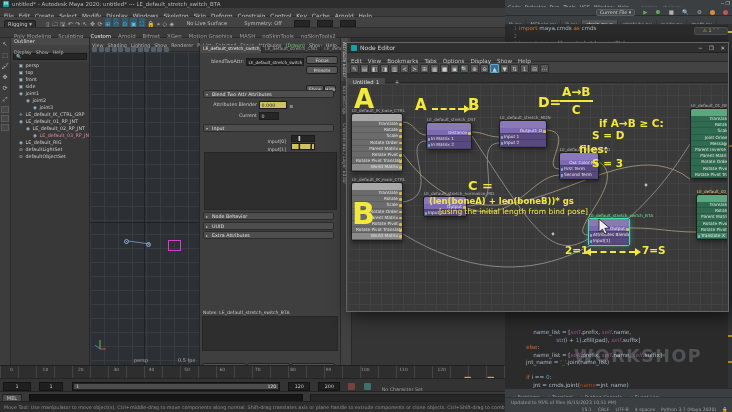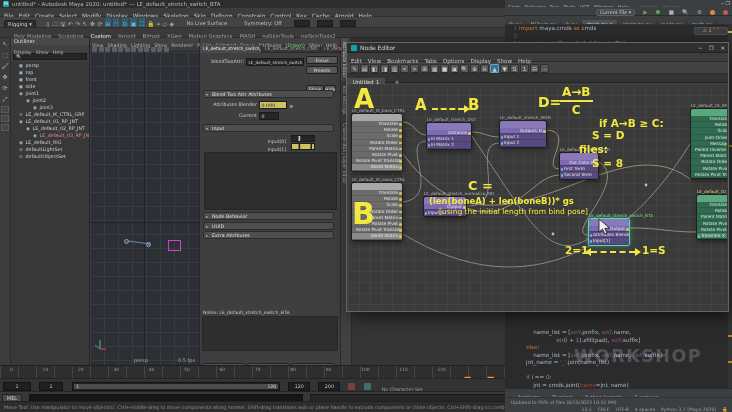--- a/index.html
+++ b/index.html
@@ -661,28 +661,28 @@
     <div class="arrow-dash" style="left:84px;top:24px;width:32px;"></div>
     <div class="ann" style="left:120px;top:12px;font-size:15px;">B</div>
     <div class="ann" style="left:190px;top:10px;font-size:14px;">D=</div>
     <div class="ann" id="frac" style="left:212px;top:1px;font-size:12px;">
       <span class="top">A→B</span>
       <span class="bot">C</span>
     </div>
     <div class="ann" style="left:227px;top:33px;font-size:10.5px;padding-left:24px;">if A→B ≥ C:</div>
     <div class="ann" style="left:244px;top:45px;font-size:10.5px;">S = D</div>
     <div class="ann" style="left:231px;top:59px;font-size:10.5px;">files:</div>
-    <div class="ann" style="left:244px;top:73px;font-size:10.5px;">S = 8</div>
+    <div class="ann" style="left:244px;top:73px;font-size:10.5px;">S = 3</div>
     <div class="ann" style="left:120px;top:94px;font-size:13px;">C =</div>
     <div class="ann" style="left:81px;top:112px;font-size:8.5px;">(len(boneA) + len(boneB))* gs</div>
     <div class="ann" style="left:91px;top:123px;font-size:7.5px;font-weight:normal;">[using the initial length from bind pose]</div>
     <div class="ann" style="left:4px;top:112px;font-size:30px;">B</div>
     <div class="ann" style="left:217px;top:160px;font-size:10.5px;">2=1</div>
     <div class="arrow-dash" id="map-arrow" style="left:243px;top:167px;width:44px;"></div>
-    <div class="ann" style="left:294px;top:160px;font-size:10.5px;">1=S</div>
+    <div class="ann" style="left:294px;top:160px;font-size:10.5px;">7=S</div>
   </div>
 </div>
 
 <div id="watermark" class="abs">
   <div class="w2">WORKSHOP</div>
 </div>
 <svg id="cursor" class="abs" width="13" height="17">
   <polygon points="1,1 1,14 4.5,11.2 6.8,16 9,15 6.8,10.4 11.5,10" fill="#f0f0f0" stroke="#111" stroke-width="0.8"></polygon>
 </svg>
 

